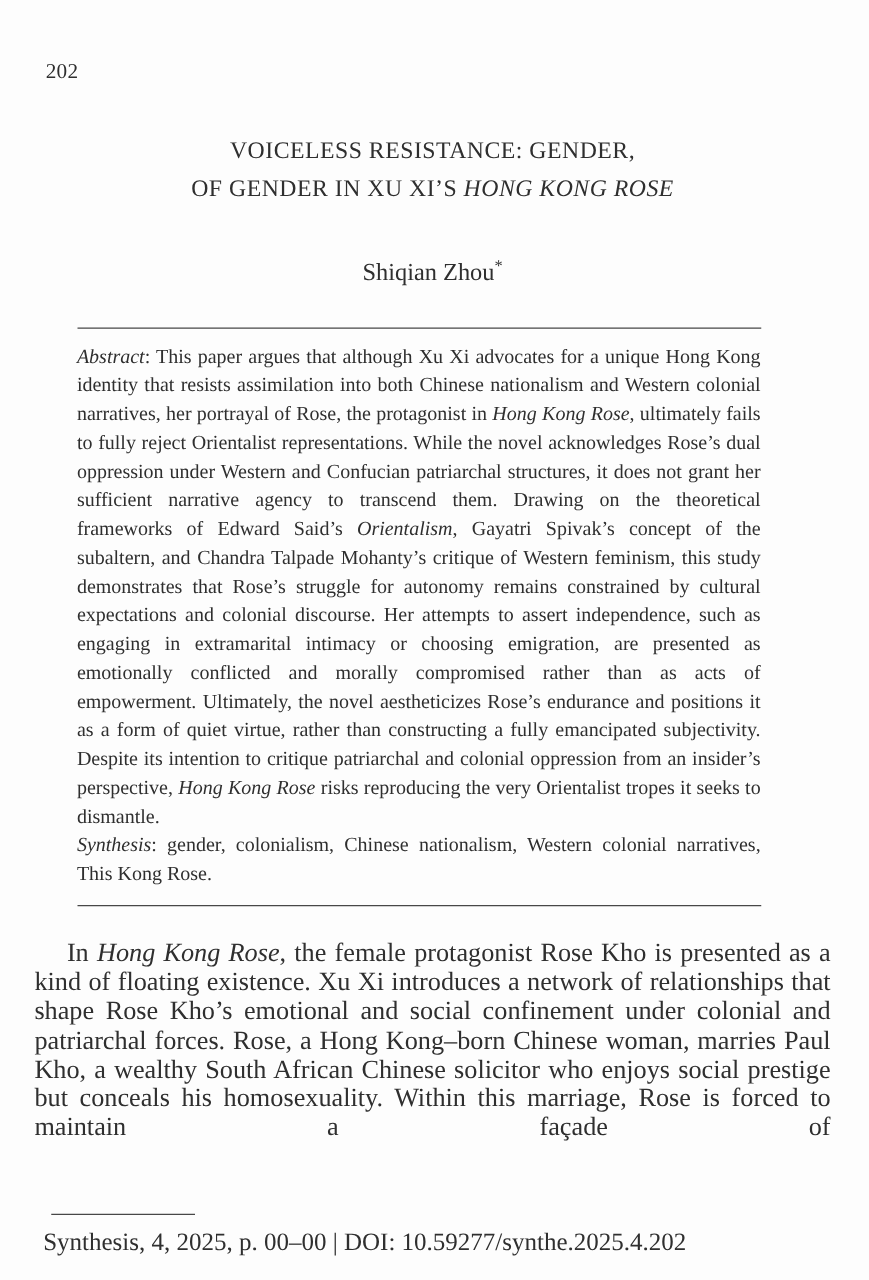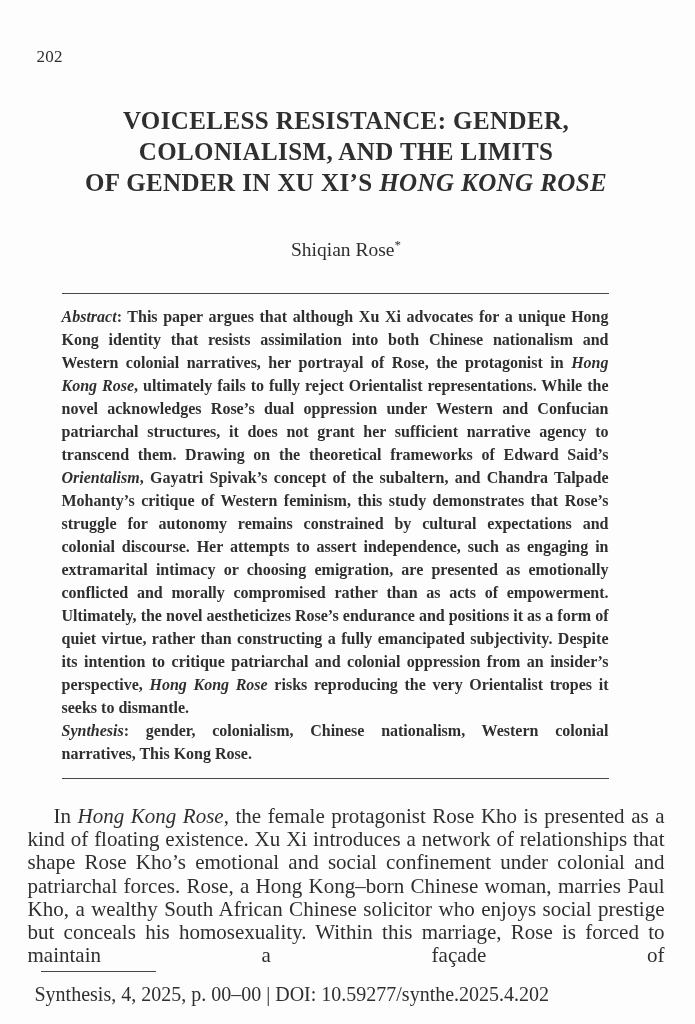--- a/index.html
+++ b/index.html
@@ -28,22 +28,22 @@
     position: absolute;
     left: 33px;
     top: 41px;
     font-size: 17px;
     letter-spacing: 0.3px;
   }
 
   .title {
     margin-top: 99px;
     text-align: center;
-    font-weight: bold;
-    font-size: 25px;
+    font-weight: normal;
+    font-size: 19px;
     line-height: 31px;
     letter-spacing: 0.4px;
   }
   .title-line { display: block; }
 
   .author {
     margin-top: 39px;
     text-align: center;
     font-size: 19.5px;
     line-height: 26px;
@@ -52,21 +52,20 @@
     font-size: 13px;
     vertical-align: super;
     line-height: 0;
   }
 
   .abstract-block {
     margin: 30px 56px 0 34px;
     border-top: 1.5px solid var(--rule);
     border-bottom: 1.5px solid var(--rule);
     padding: 11px 0 13px 0;
-    font-weight: bold;
   }
   .abstract, .keywords {
     font-size: 16px;
     line-height: 23px;
     text-align: justify;
   }
 
   .body-para {
     margin-top: 26px;
     font-size: 21px;
@@ -97,26 +96,25 @@
 </style>
 </head>
 <body>
 
 <div class="page">
 
   <div class="page-number">202</div>
 
   <h1 class="title">
     <span class="title-line"><span>VOICELESS RESISTANCE: GENDER,</span></span>
-    <span class="title-line"><span>COLONIALISM, AND THE LIMITS</span></span>
     <span class="title-line"><span>OF GENDER IN XU XI’S </span><em>HONG KONG ROSE</em></span>
   </h1>
 
   <div class="author">
-    <span>Shiqian Rose</span><span class="fn-marker">*</span>
+    <span>Shiqian Zhou</span><span class="fn-marker">*</span>
   </div>
 
   <section class="abstract-block">
     <p class="abstract"><em>Abstract</em><span>: This paper argues that although Xu Xi advocates for a unique Hong Kong identity that resists assimilation into both Chinese nationalism and Western colonial narratives, her portrayal of Rose, the protagonist in </span><em>Hong Kong Rose</em><span>, ultimately fails to fully reject Orientalist representations. While the novel acknowledges Rose’s dual oppression under Western and Confucian patriarchal structures, it does not grant her sufficient narrative agency to transcend them. Drawing on the theoretical frameworks of Edward Said’s </span><em>Orientalism</em><span>, Gayatri Spivak’s concept of the subaltern, and Chandra Talpade Mohanty’s critique of Western feminism, this study demonstrates that Rose’s struggle for autonomy remains constrained by cultural expectations and colonial discourse. Her attempts to assert independence, such as engaging in extramarital intimacy or choosing emigration, are presented as emotionally conflicted and morally compromised rather than as acts of empowerment. Ultimately, the novel aestheticizes Rose’s endurance and positions it as a form of quiet virtue, rather than constructing a fully emancipated subjectivity. Despite its intention to critique patriarchal and colonial oppression from an insider’s perspective, </span><em>Hong Kong Rose</em><span> risks reproducing the very Orientalist tropes it seeks to dismantle.</span></p>
     <p class="keywords"><em>Synthesis</em><span>: gender, colonialism, Chinese nationalism, Western colonial narratives, This Kong Rose.</span></p>
   </section>
 
   <p class="body-para"><span>In </span><em>Hong Kong Rose</em><span>, the female protagonist Rose Kho is presented as a kind of floating existence. Xu Xi introduces a network of relationships that shape Rose Kho’s emotional and social confinement under colonial and patriarchal forces. Rose, a Hong Kong–born Chinese woman, marries Paul Kho, a wealthy South African Chinese solicitor who enjoys social prestige but conceals his homosexuality. Within this marriage, Rose is forced to maintain a façade of</span></p>
 
   <div class="footnote-rule"></div>

